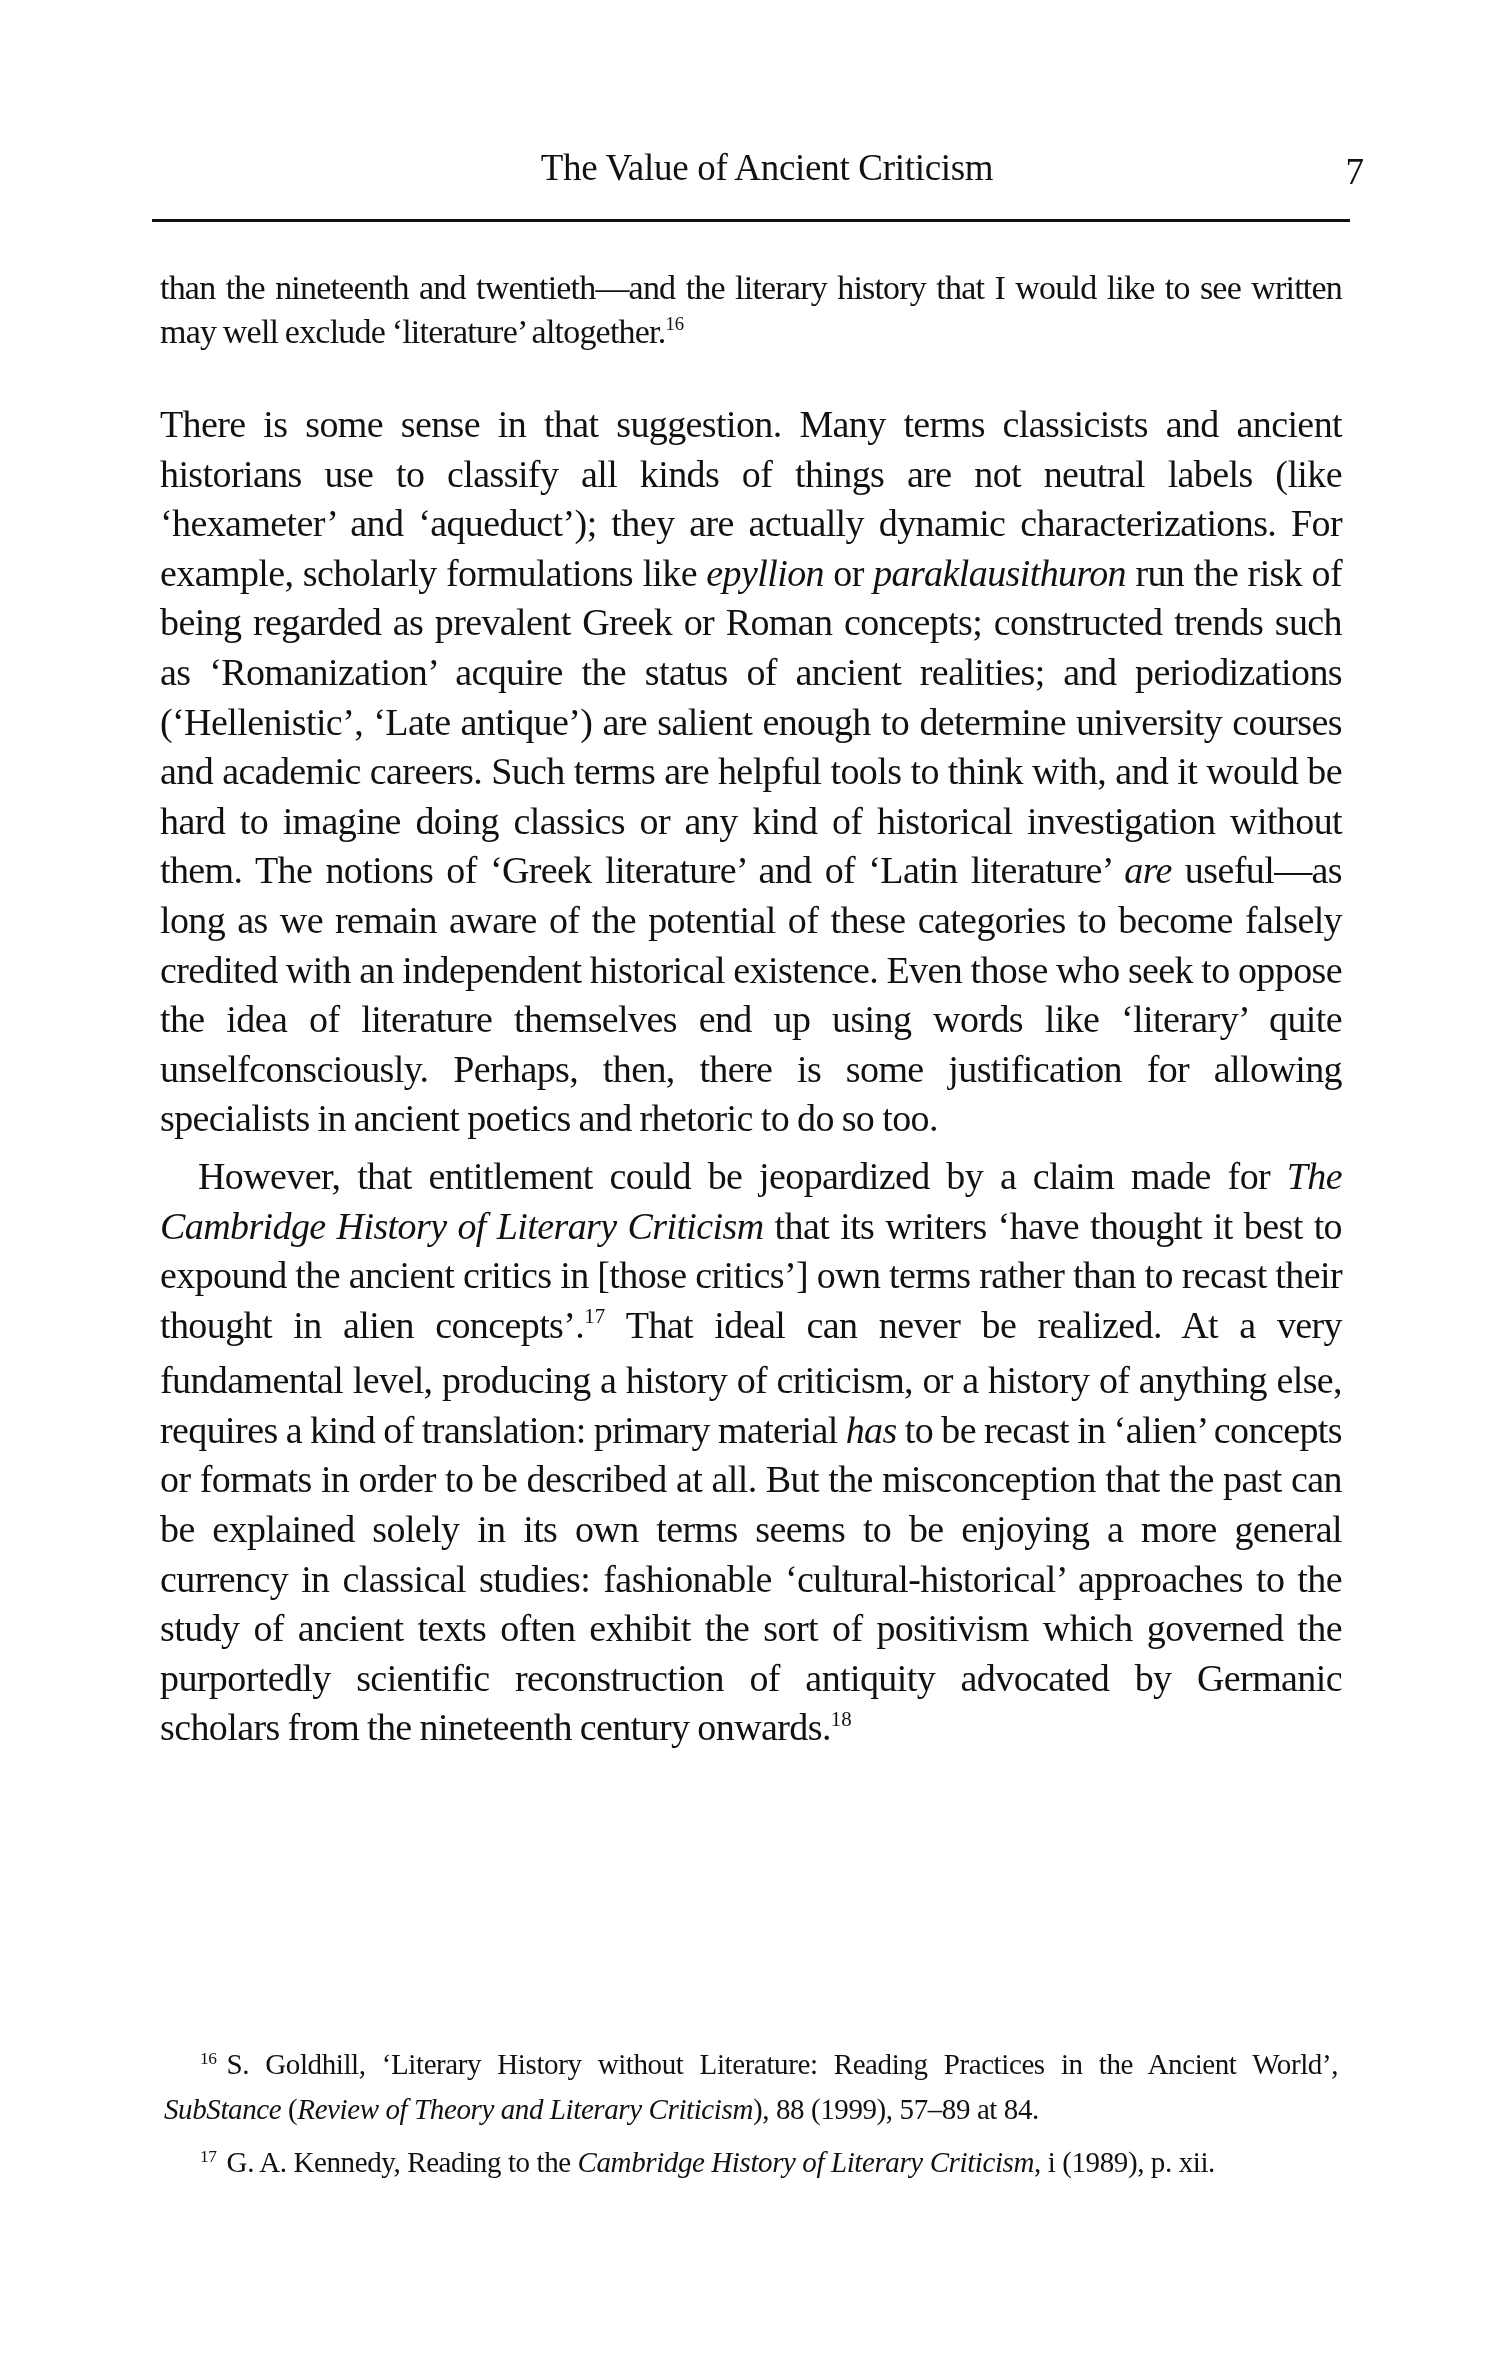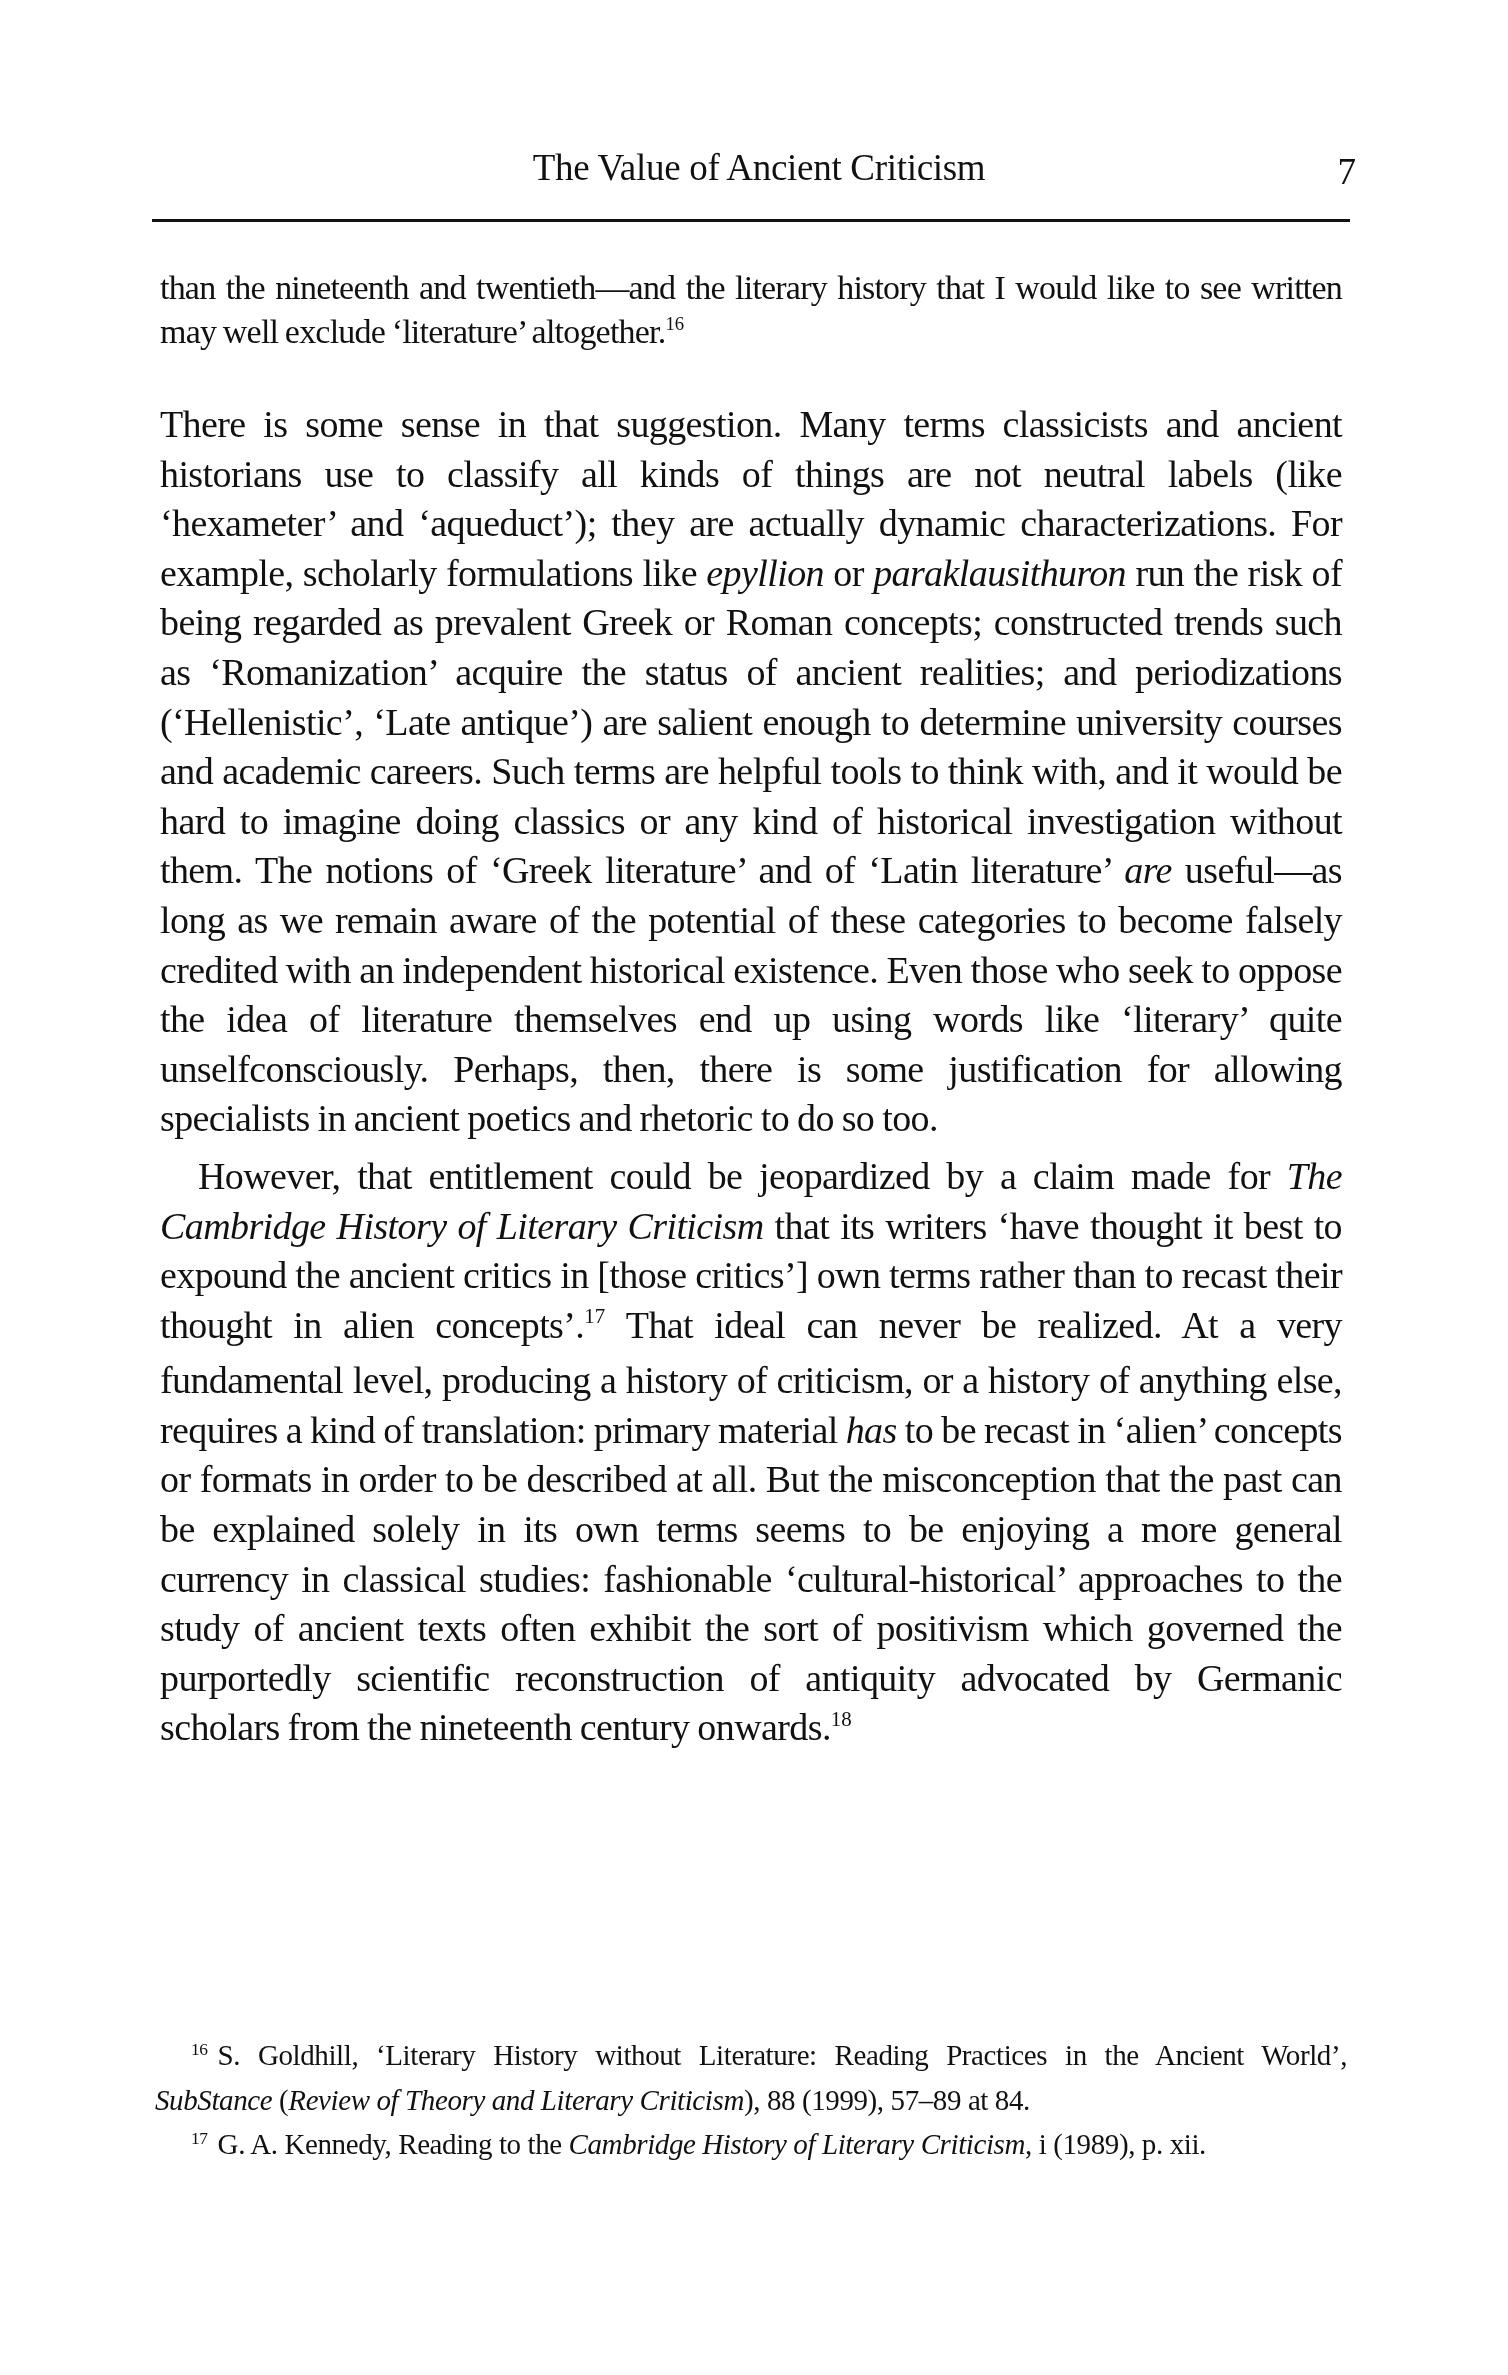--- a/index.html
+++ b/index.html
@@ -3,21 +3,21 @@
 <meta charset="utf-8">
 <style>
   html, body { margin: 0; padding: 0; background: #ffffff; }
   body { width: 1508px; height: 2375px; position: relative; overflow: hidden; }
   .page {
     position: absolute; left: 152px; top: 0; width: 1198px;
     font-family: "Liberation Serif", "DejaVu Serif", serif;
     color: #111111;
   }
   .running-head {
-    position: absolute; top: 148px; left: 8px; width: 1198px; height: 40px;
+    position: absolute; top: 148px; left: 16px; width: 1198px; height: 40px;
   }
   .running-title {
     position: absolute; left: 0; width: 1198px; text-align: center;
     font-size: 37px; line-height: 40px; letter-spacing: -0.3px;
   }
   .folio {
     position: absolute; right: 2px; top: 4px;
     font-size: 37px; line-height: 40px;
   }
   .head-rule {
@@ -35,21 +35,21 @@
   .main p.indent { text-indent: 38px; }
   sup.fn {
     font-size: 0.55em; vertical-align: 0; position: relative; top: -0.7em;
     letter-spacing: 0;
   }
   em { font-style: italic; }
   .footnotes {
     position: absolute; top: 2032px; left: 0; width: 1198px;
     font-size: 29px; line-height: 41px; text-align: justify; letter-spacing: -0.4px;
   }
-  .footnotes p { margin: 3px; text-indent: 36px; }
+  .footnotes p { margin: 12px; text-indent: 36px; }
   .footnotes sup { font-size: 0.6em; position: relative; top: -0.6em; vertical-align: 0; margin-right: 10px; }
 </style>
 </head>
 <body>
 
 <div class="page">
 
   <div class="running-head">
     <div class="running-title">The Value of Ancient Criticism</div>
     <div class="folio">7</div>

